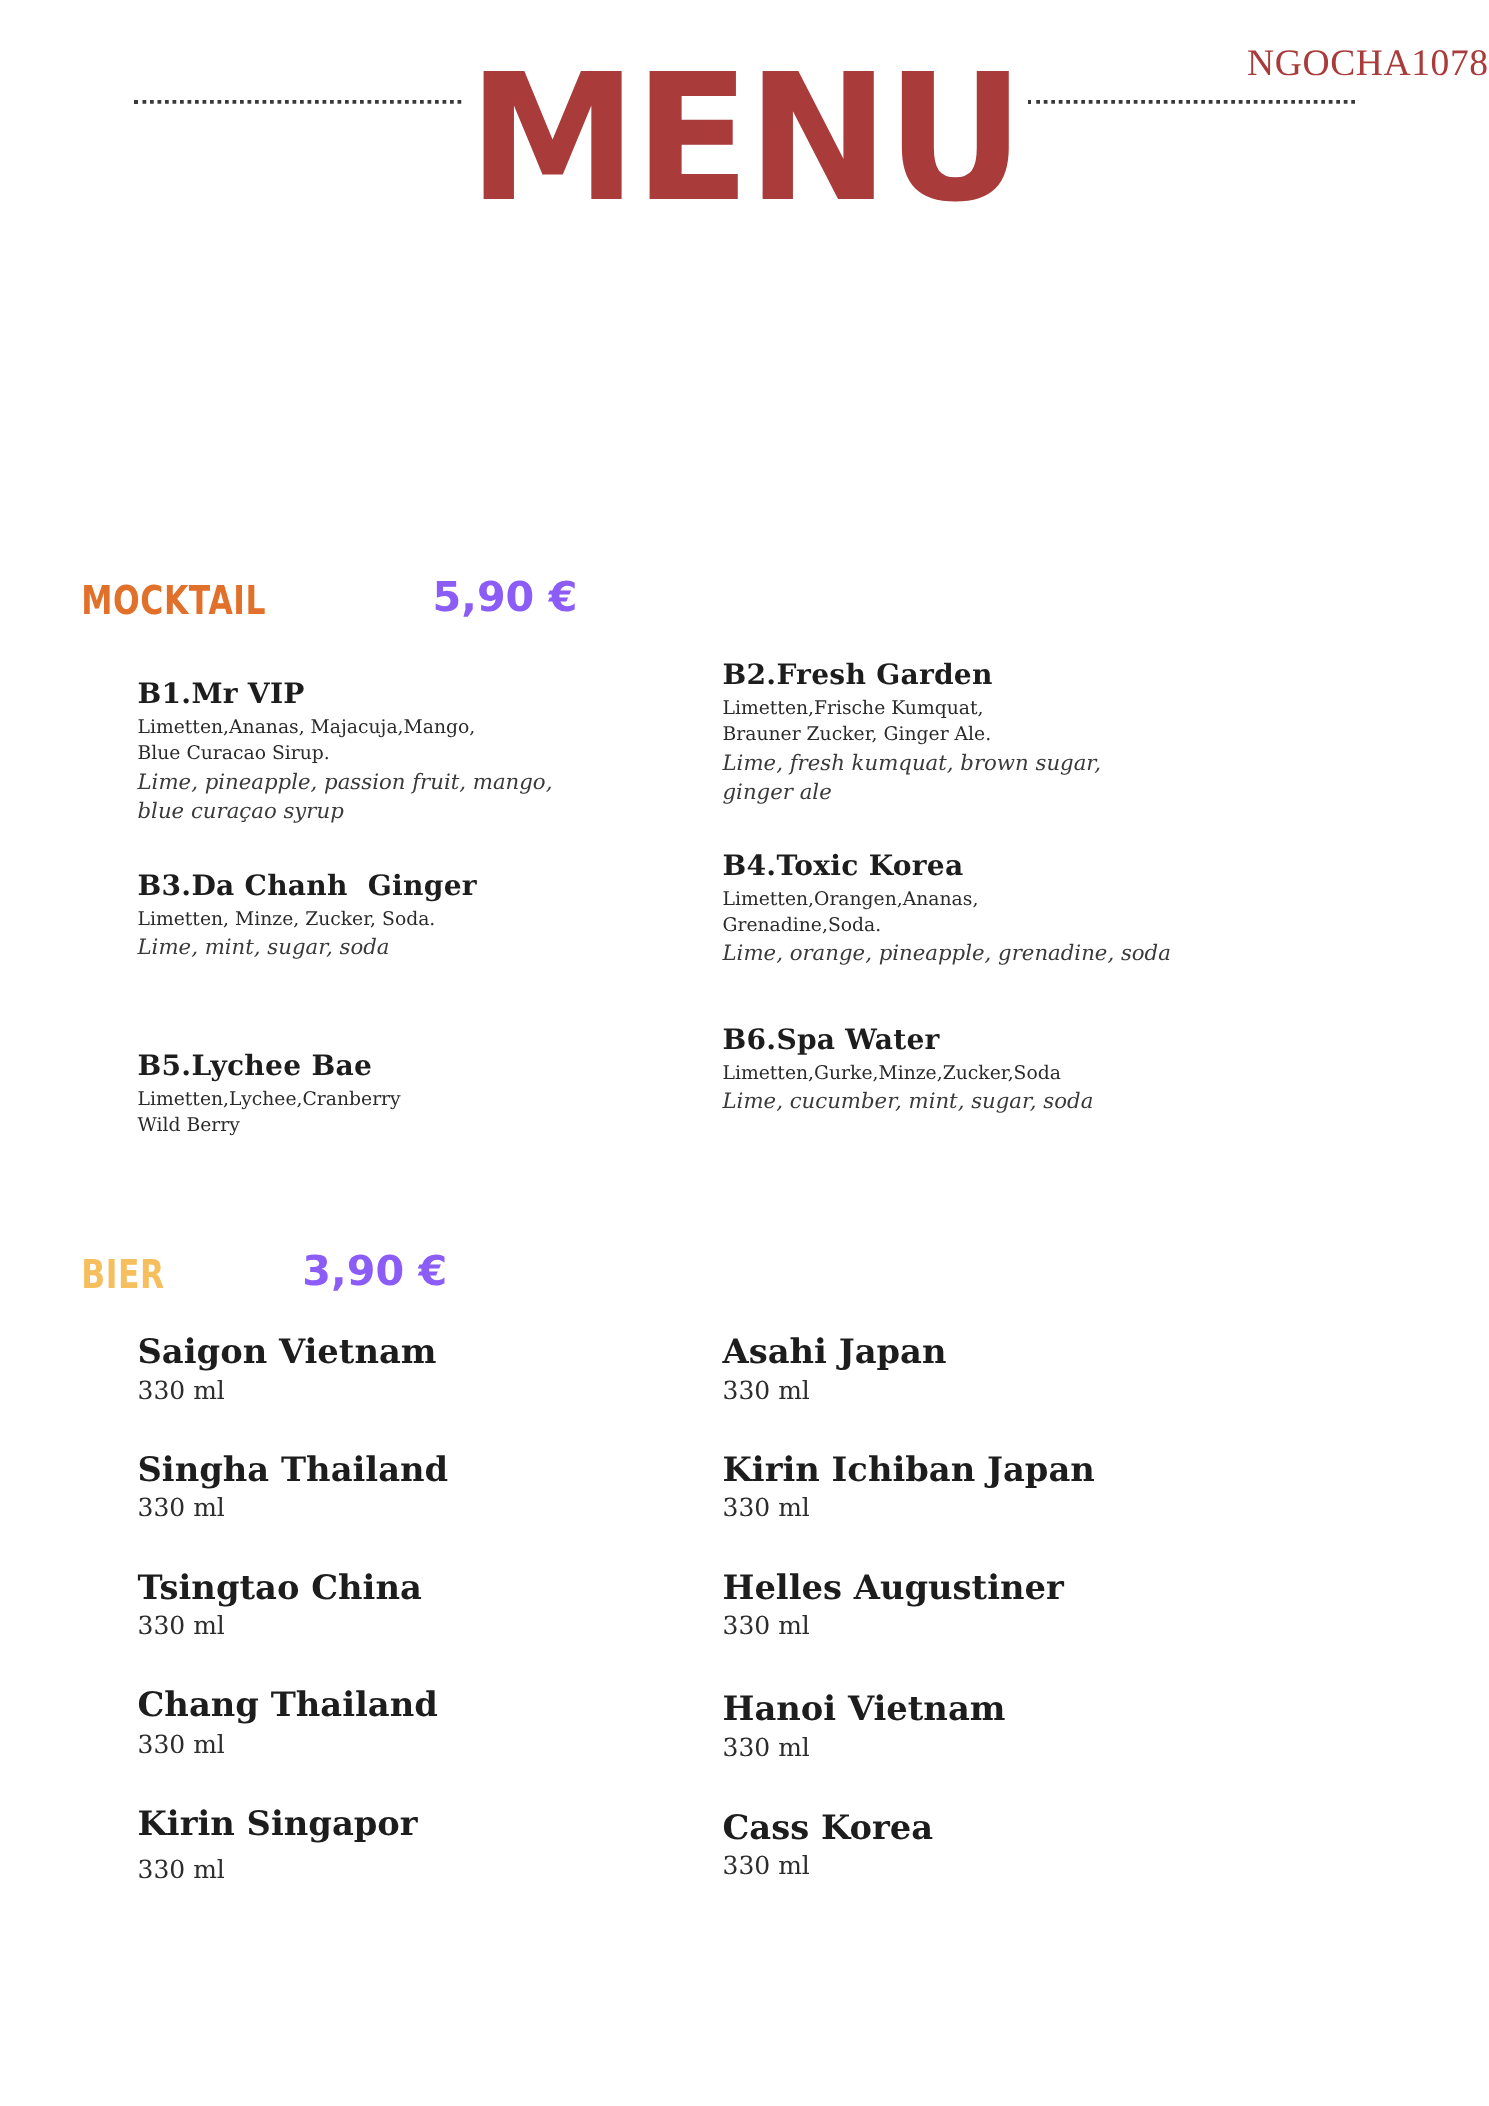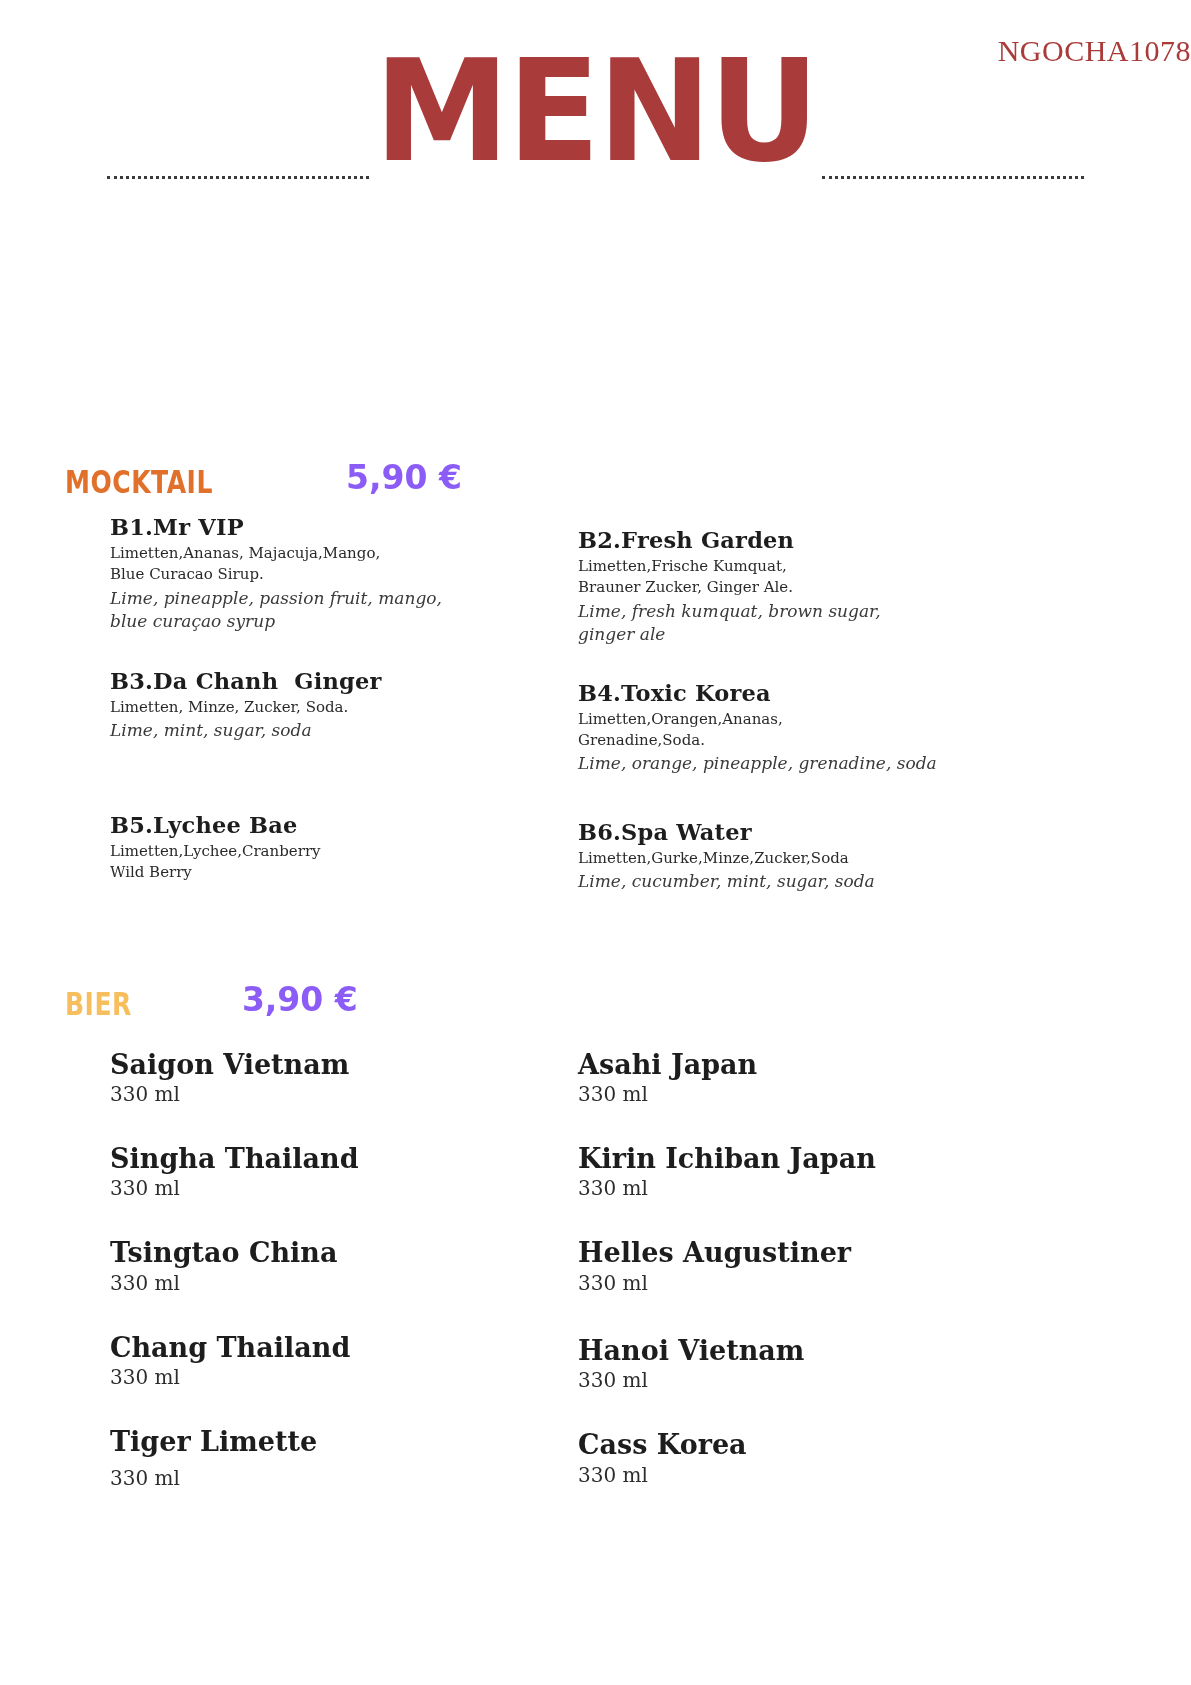--- a/index.html
+++ b/index.html
@@ -26,21 +26,21 @@
     font-family: "Liberation Serif", "DejaVu Serif", serif;
     font-size: 30px;
     letter-spacing: 0.5px;
     color: #A93B3B;
     padding-top: 36px;
     line-height: 1;
   }
   .menu-row {
     position: relative;
     display: flex;
-    align-items: flex-end;
+    align-items: flex-start;
     justify-content: center;
     margin-top: -4px;
     gap: 15px;
   }
   .dots {
     flex: 0 0 262px;
     height: 0;
     border-top: 3px dotted #3a3a3a;
     position: relative;
     top: 18px;
@@ -156,21 +156,21 @@
   </div>
 </div>
 
 <div class="section" id="sec-mocktail">
   <div class="section-head">
     <div class="section-title" style="color: rgb(224, 112, 42);">MOCKTAIL</div>
     <div class="section-price">5,90 €</div>
   </div>
   <div class="grid">
     <div class="col">
-      <div class="item" style="margin-top:16px">
+      <div class="item" style="margin-top:44px">
         <div class="item-name">B1.Mr VIP</div>
         <div class="item-de" style="white-space: pre-line;">Limetten,Ananas, Majacuja,Mango,
 Blue Curacao Sirup.</div>
         <div class="item-en" style="white-space: pre-line;">Lime, pineapple, passion fruit, mango,
 blue curaçao syrup</div>
       </div>
       <div class="item" style="margin-top:33px">
         <div class="item-name">B3.Da Chanh  Ginger</div>
         <div class="item-de" style="white-space: pre-line;">Limetten, Minze, Zucker, Soda.</div>
         <div class="item-en" style="white-space: pre-line;">Lime, mint, sugar, soda</div>
@@ -221,21 +221,21 @@
       </div>
       <div class="item" style="margin-top:36px">
         <div class="beer-name">Tsingtao China</div>
         <div class="beer-vol">330 ml</div>
       </div>
       <div class="item" style="margin-top:36px">
         <div class="beer-name">Chang Thailand</div>
         <div class="beer-vol">330 ml</div>
       </div>
       <div class="item" style="margin-top:36px">
-        <div class="beer-name">Tiger Limette</div>
+        <div class="beer-name">Kirin Singapor</div>
         <div class="beer-vol" style="margin-top:6px">330 ml</div>
       </div>
     </div>
     <div class="col">
       <div class="item" style="margin-top:30px">
         <div class="beer-name">Asahi Japan</div>
         <div class="beer-vol">330 ml</div>
       </div>
       <div class="item" style="margin-top:36px">
         <div class="beer-name">Kirin Ichiban Japan</div>

